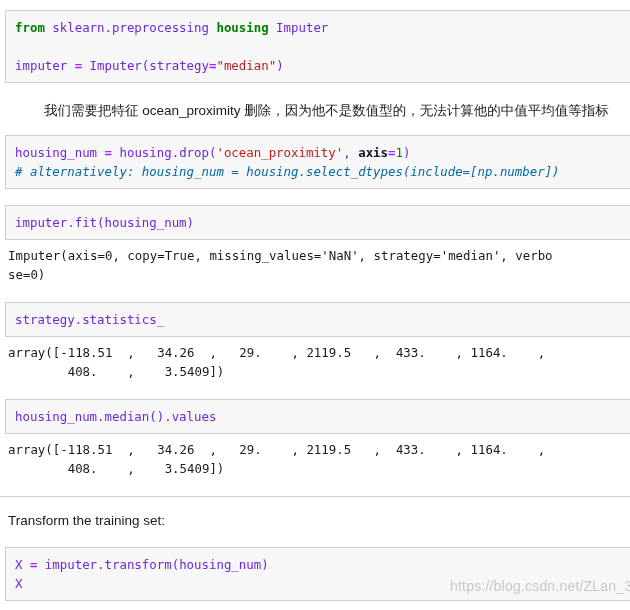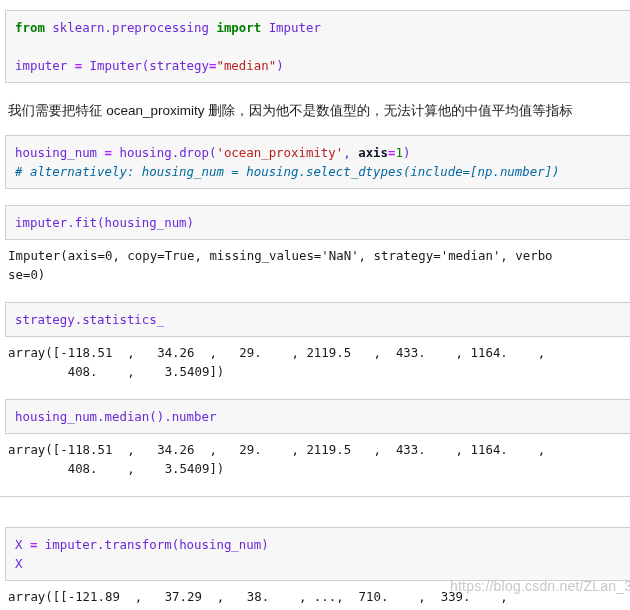--- a/index.html
+++ b/index.html
@@ -54,20 +54,21 @@
     margin: 0;
     padding: 0 0 0 8px;
     font-family: "Liberation Sans", sans-serif;
     font-size: 13.5px;
     line-height: 20px;
     color: #1a1a1a;
     white-space: pre;
   }
   .md-text-cn {
     font-size: 13.5px;
+    margin-left: 36px;
   }
   .gap-10 { height: 10px; }
   .gap-12 { height: 12px; }
   .gap-14 { height: 14px; }
   .gap-16 { height: 16px; }
   .gap-18 { height: 18px; }
 
   .hrule {
     border: 0;
     border-top: 1px solid #d0d0d0;
@@ -98,21 +99,21 @@
     white-space: nowrap;
   }
 </style>
 </head>
 <body>
 
 <div class="notebook">
 
   <div class="gap-10"></div>
 
-  <div class="cell-input"><span class="kw">from</span><span class="plain"> sklearn.preprocessing </span><span class="kw">import</span><span class="plain"> Imputer</span>
+  <div class="cell-input"><span class="kw">from</span><span class="plain"> sklearn.preprocessing </span><span class="kw">housing</span><span class="plain"> Imputer</span>
 <span class="plain"></span>
 <span class="plain">imputer </span><span class="op">=</span><span class="plain"> Imputer(strategy</span><span class="op">=</span><span class="str">"median"</span><span class="plain">)</span></div>
 
   <div class="gap-18"></div>
 
   <div class="md-text md-text-cn">我们需要把特征 ocean_proximity 删除，因为他不是数值型的，无法计算他的中值平均值等指标</div>
 
   <div class="gap-14"></div>
 
   <div class="cell-input"><span class="plain">housing_num </span><span class="op">=</span><span class="plain"> housing.drop(</span><span class="str">'ocean_proximity'</span><span class="plain">, </span><span class="bif">axis</span><span class="op">=</span><span class="num">1</span><span class="plain">)</span>
@@ -127,31 +128,32 @@
 
   <div class="gap-12"></div>
 
   <div class="cell-input"><span class="plain">strategy.statistics_</span></div>
 
   <div class="cell-output">array([-118.51  ,   34.26  ,   29.    , 2119.5   ,  433.    , 1164.    ,
         408.    ,    3.5409])</div>
 
   <div class="gap-12"></div>
 
-  <div class="cell-input"><span class="plain">housing_num.median().number</span></div>
+  <div class="cell-input"><span class="plain">housing_num.median().values</span></div>
 
   <div class="cell-output">array([-118.51  ,   34.26  ,   29.    , 2119.5   ,  433.    , 1164.    ,
         408.    ,    3.5409])</div>
 
   <div class="gap-12"></div>
 
   <hr class="hrule">
 
   <div class="gap-14"></div>
 
+  <div class="md-text">Transform the training set:</div>
 
   <div class="gap-16"></div>
 
   <div class="cell-input"><span class="plain">X </span><span class="op">=</span><span class="plain"> imputer.transform(housing_num)</span>
 <span class="plain">X</span></div>
 
   <div class="cell-output">array([[-121.89  ,   37.29  ,   38.    , ...,  710.    ,  339.    ,
            2.7042],
        [-121.93  ,   37.05  ,   14.    , ...,  306.    ,  113.    ,</div>
 

